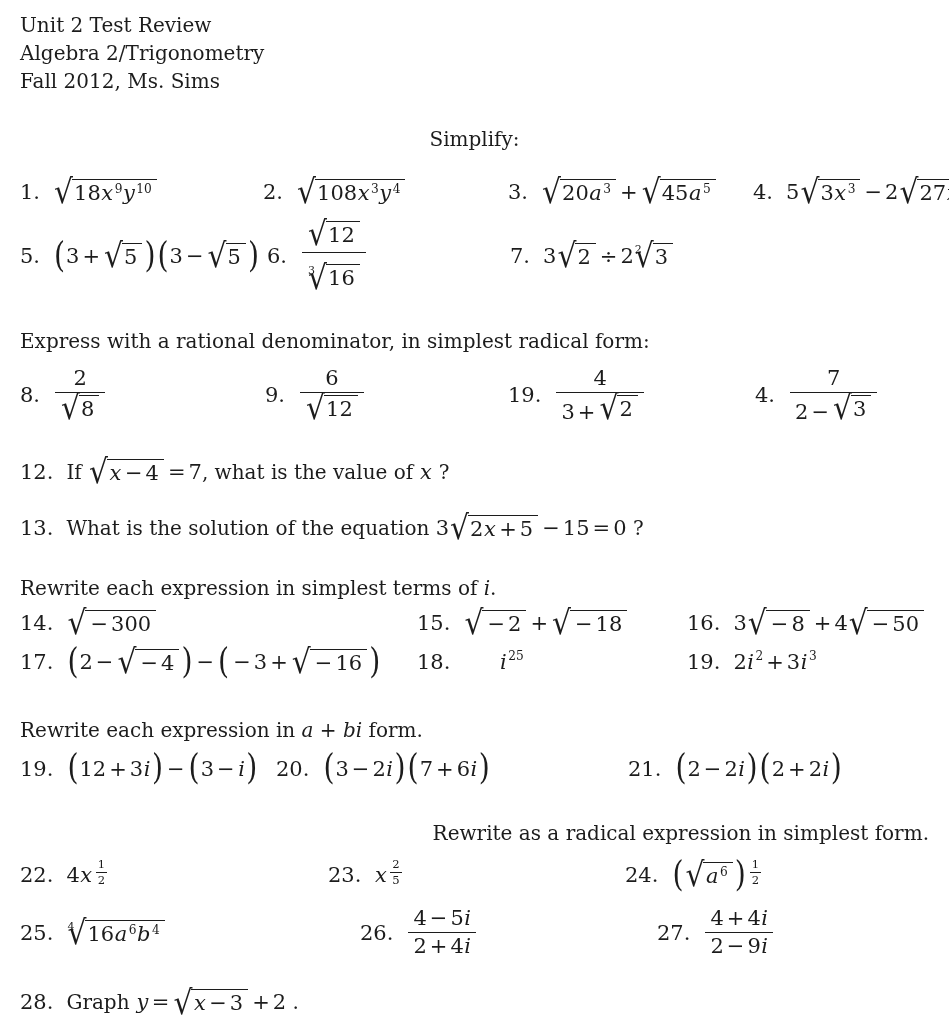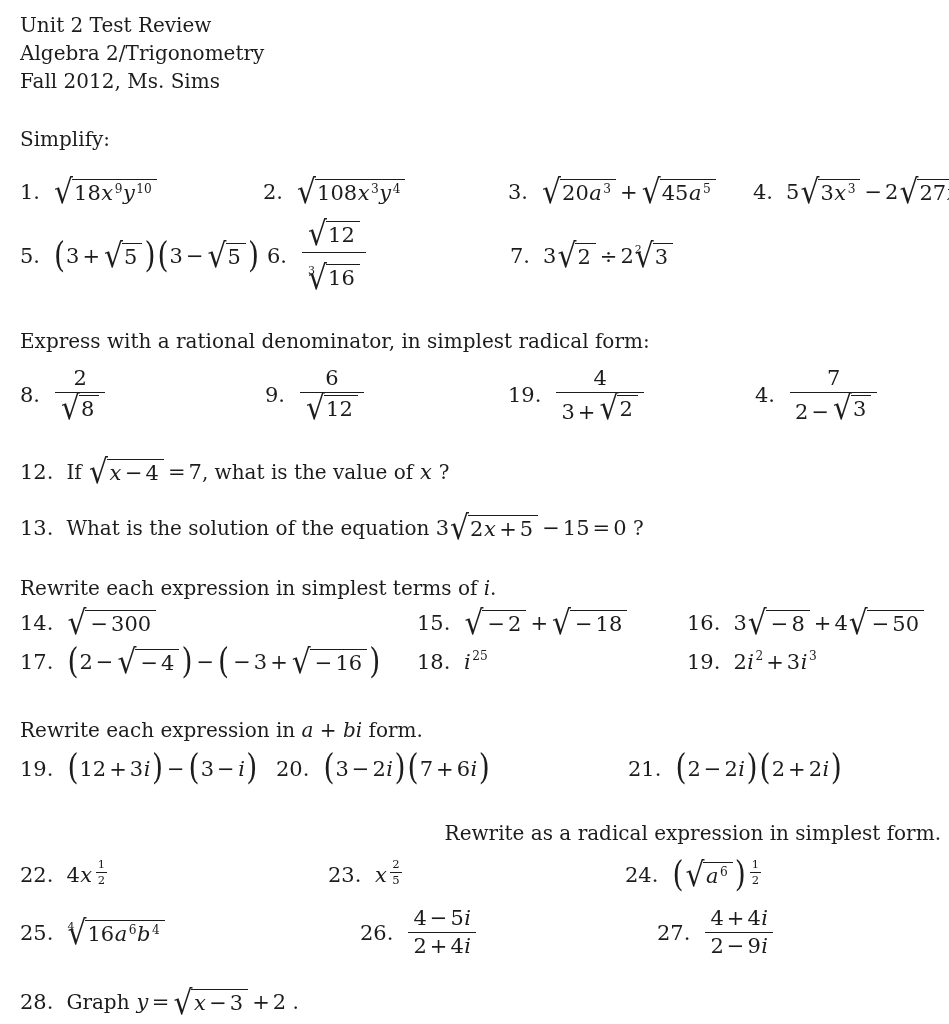--- a/index.html
+++ b/index.html
@@ -3,21 +3,21 @@
 <meta charset="utf-8">
 <style>
   html, body { margin: 0; padding: 0; }
   body {
     width: 949px; height: 1024px;
     background: #ffffff; color: #1c1c1c;
     font-family: "DejaVu Serif", "Liberation Serif", serif;
     font-size: 20px;
     overflow: hidden;
   }
-  .page { padding: 11px 8px 0 20px; }
+  .page { padding: 11px 20px 0 20px; }
   .hline { line-height: 28px; }
   .sec-heading { line-height: 28px; white-space: nowrap; }
 
   .prow { display: flex; align-items: center; }
   .prob { display: flex; align-items: center; flex: 0 0 auto; }
   .prob.grow { flex: 1 1 auto; }
   .pnum { margin-right: 13px; font-size: 21px; white-space: nowrap; }
   .pmath { display: inline-flex; align-items: center; white-space: nowrap; font-size: 21px; }
 
   .seg-t, .seg-it { white-space: pre; font-size: 20px; line-height: 28px; }
@@ -60,21 +60,21 @@
 <body>
 
 <div class="page">
   <div class="header">
     <div class="hline">Unit 2 Test Review</div>
     <div class="hline">Algebra 2/Trigonometry</div>
     <div class="hline">Fall 2012, Ms. Sims</div>
   </div>
   <div id="sections">
       <div class="section">
-        <div class="sec-heading" style="margin-top: 30px;"><span class="seg-t">Simplify:</span></div>
+        <div class="sec-heading" style="margin-top: 30px; text-align: center;"><span class="seg-t">Simplify:</span></div>
         <div class="prow" style="margin-top: 26px;">
           <div class="prob" style="width: 243px;">
             <span class="pnum">1.</span>
             <span class="pmath">
               <span class="seg-m">
                 <span class="m-sqrt">
                   <span class="m-rad">√</span>
                   <span class="m-rc"><span class="m-ch">1</span><span class="m-ch">8</span><i class="m-var">x</i><sup class="m-sup"><span class="m-ch">9</span></sup><i class="m-var">y</i><sup class="m-sup"><span class="m-ch">1</span><span class="m-ch">0</span></sup></span>
                 </span>
               </span>
@@ -372,21 +372,21 @@
                   <span class="m-op">+</span>
                   <span class="m-sqrt">
                     <span class="m-rad">√</span>
                     <span class="m-rc"><span class="m-op">−</span><span class="m-ch">1</span><span class="m-ch">6</span></span>
                   </span>
                   <span class="m-paren">)</span>
                 </span>
               </span>
             </span>
           </div>
-          <div class="prob" style="width: 270px;">
+          <div class="prob" style="width: 270px; gap: 36px;">
             <span class="pnum">18.</span>
             <span class="pmath">
               <span class="seg-m">
                 <i class="m-var">i</i>
                 <sup class="m-sup"><span class="m-ch">2</span><span class="m-ch">5</span></sup>
               </span>
             </span>
           </div>
           <div class="prob grow">
             <span class="pnum">19.</span>

